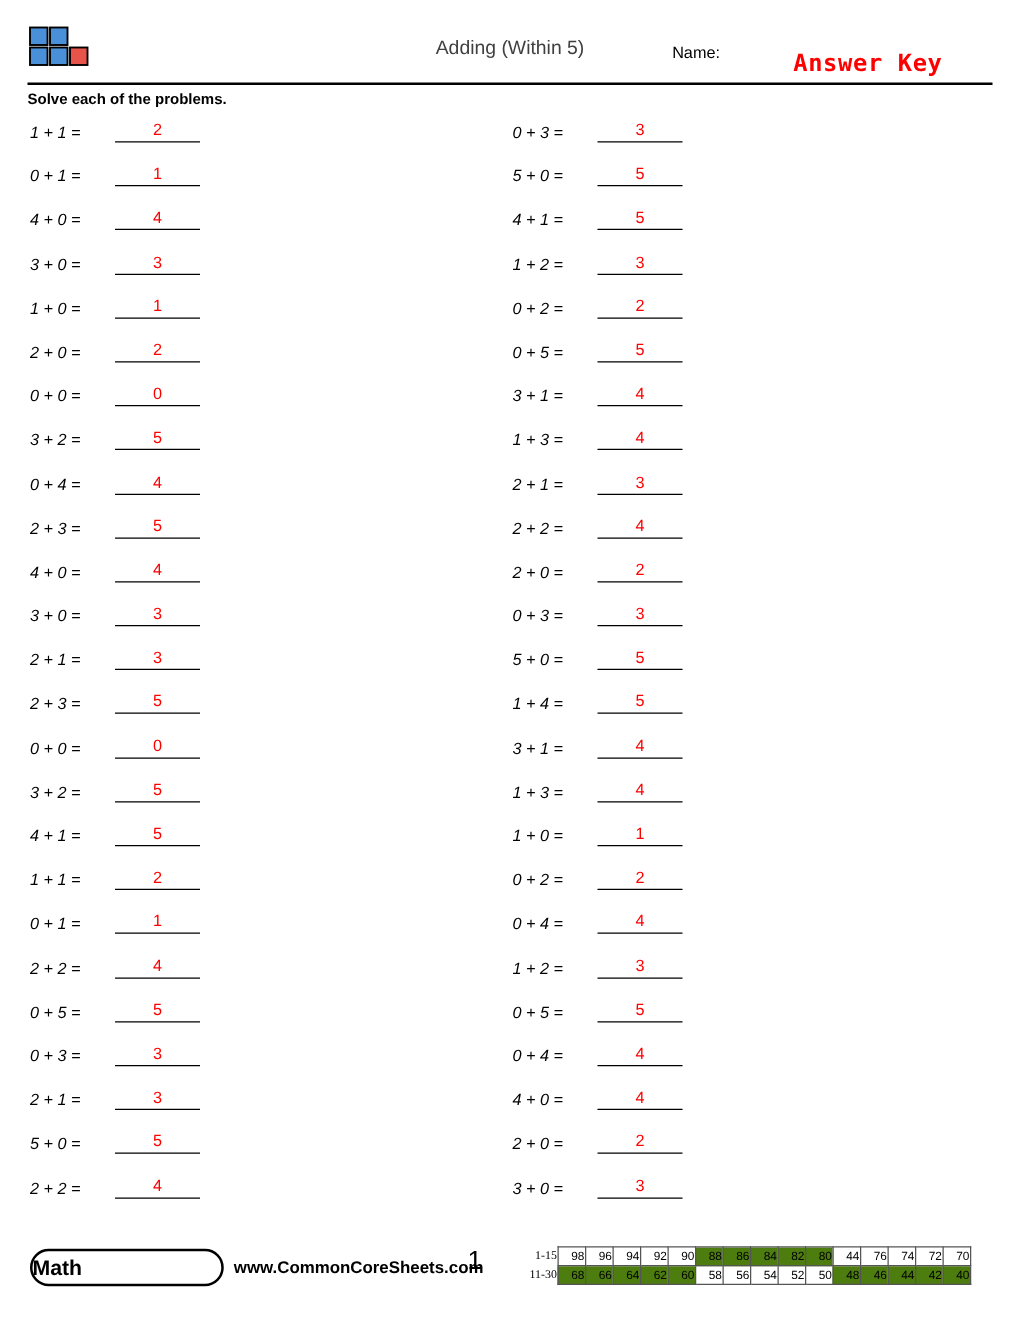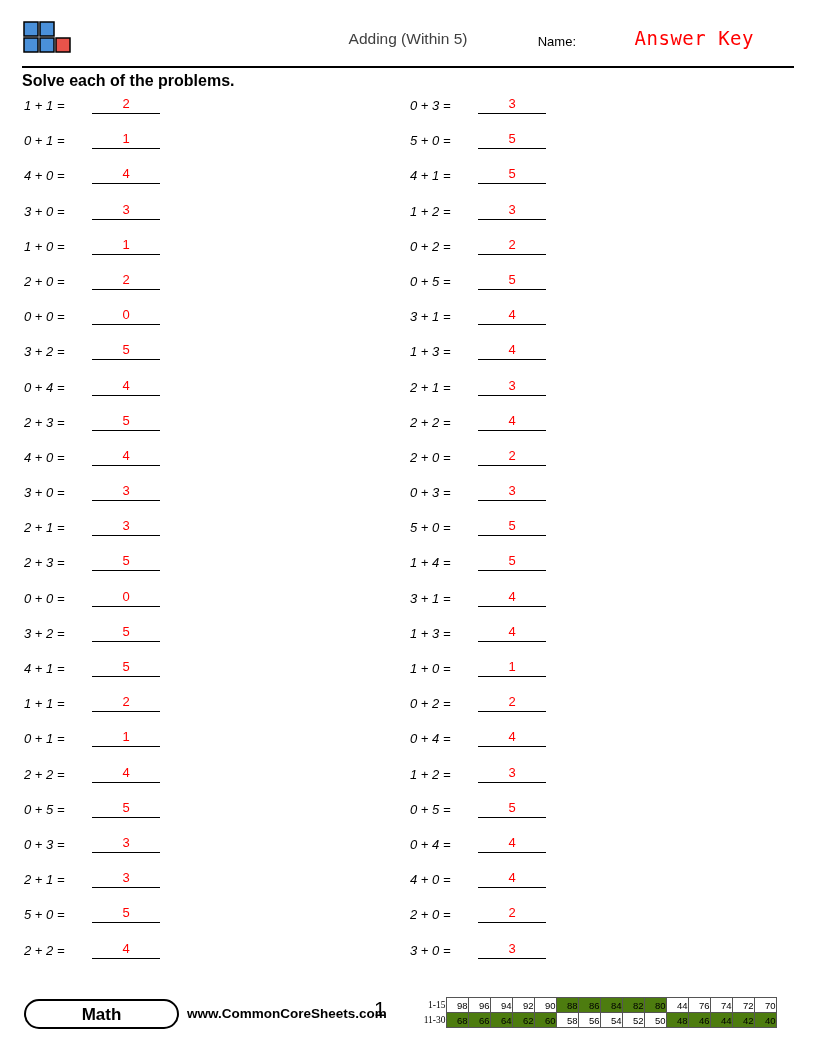--- a/index.html
+++ b/index.html
@@ -43,41 +43,41 @@
   }
   .name-label {
     position: absolute;
     right: 218px;
     top: 16px;
     font-size: 13px;
   }
   .answer-key {
     position: absolute;
     right: 40px;
-    top: 9px;
+    top: 22px;
     font-family: "DejaVu Sans Mono", monospace;
-    font-weight: normal;
+    font-weight: bold;
     font-size: 19px;
     color: #ff0000;
     letter-spacing: 0.5px;
   }
   .rule {
     position: absolute;
     left: 0;
     top: 48px;
     width: 772px;
     height: 2px;
     background: #000;
   }
 
   .instructions {
     position: absolute;
     left: 0;
     top: 54px;
-    font-size: 16px;
+    font-size: 12px;
     font-weight: bold;
   }
 
   
   .columns {
     position: absolute;
     left: 0;
     top: 76px;
     width: 772px;
   }
@@ -127,21 +127,21 @@
     height: 46px;
   }
   .math-pill {
     position: absolute;
     left: 2px;
     top: 6px;
     width: 155px;
     height: 30px;
     border: 2px solid #000;
     border-radius: 15px;
-    text-align: center;
+    text-align: left;
     line-height: 27px;
     font-weight: bold;
     font-size: 17px;
   }
   .site {
     position: absolute;
     left: 165px;
     top: 13px;
     font-size: 13.5px;
     font-weight: bold;

